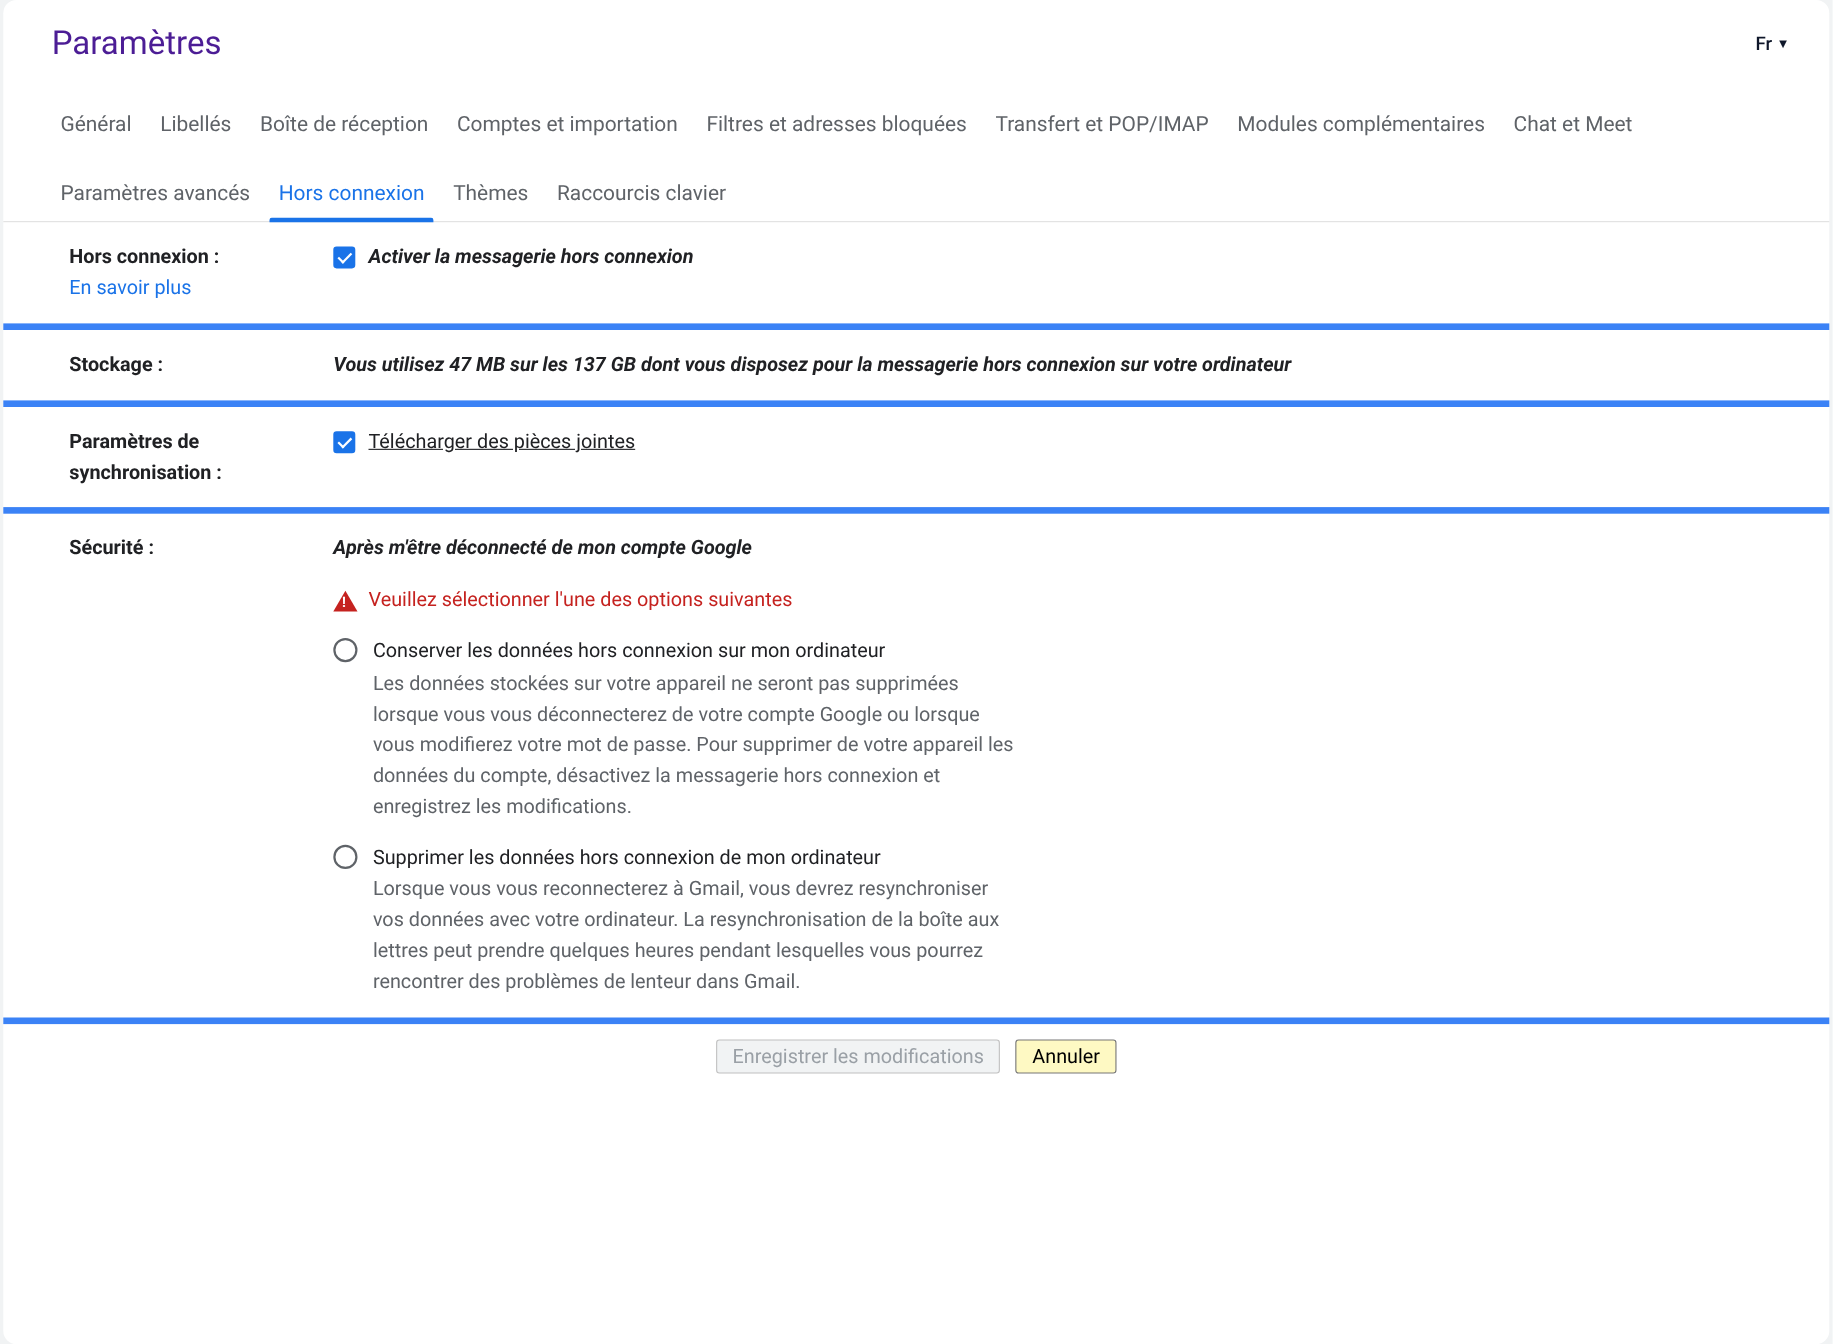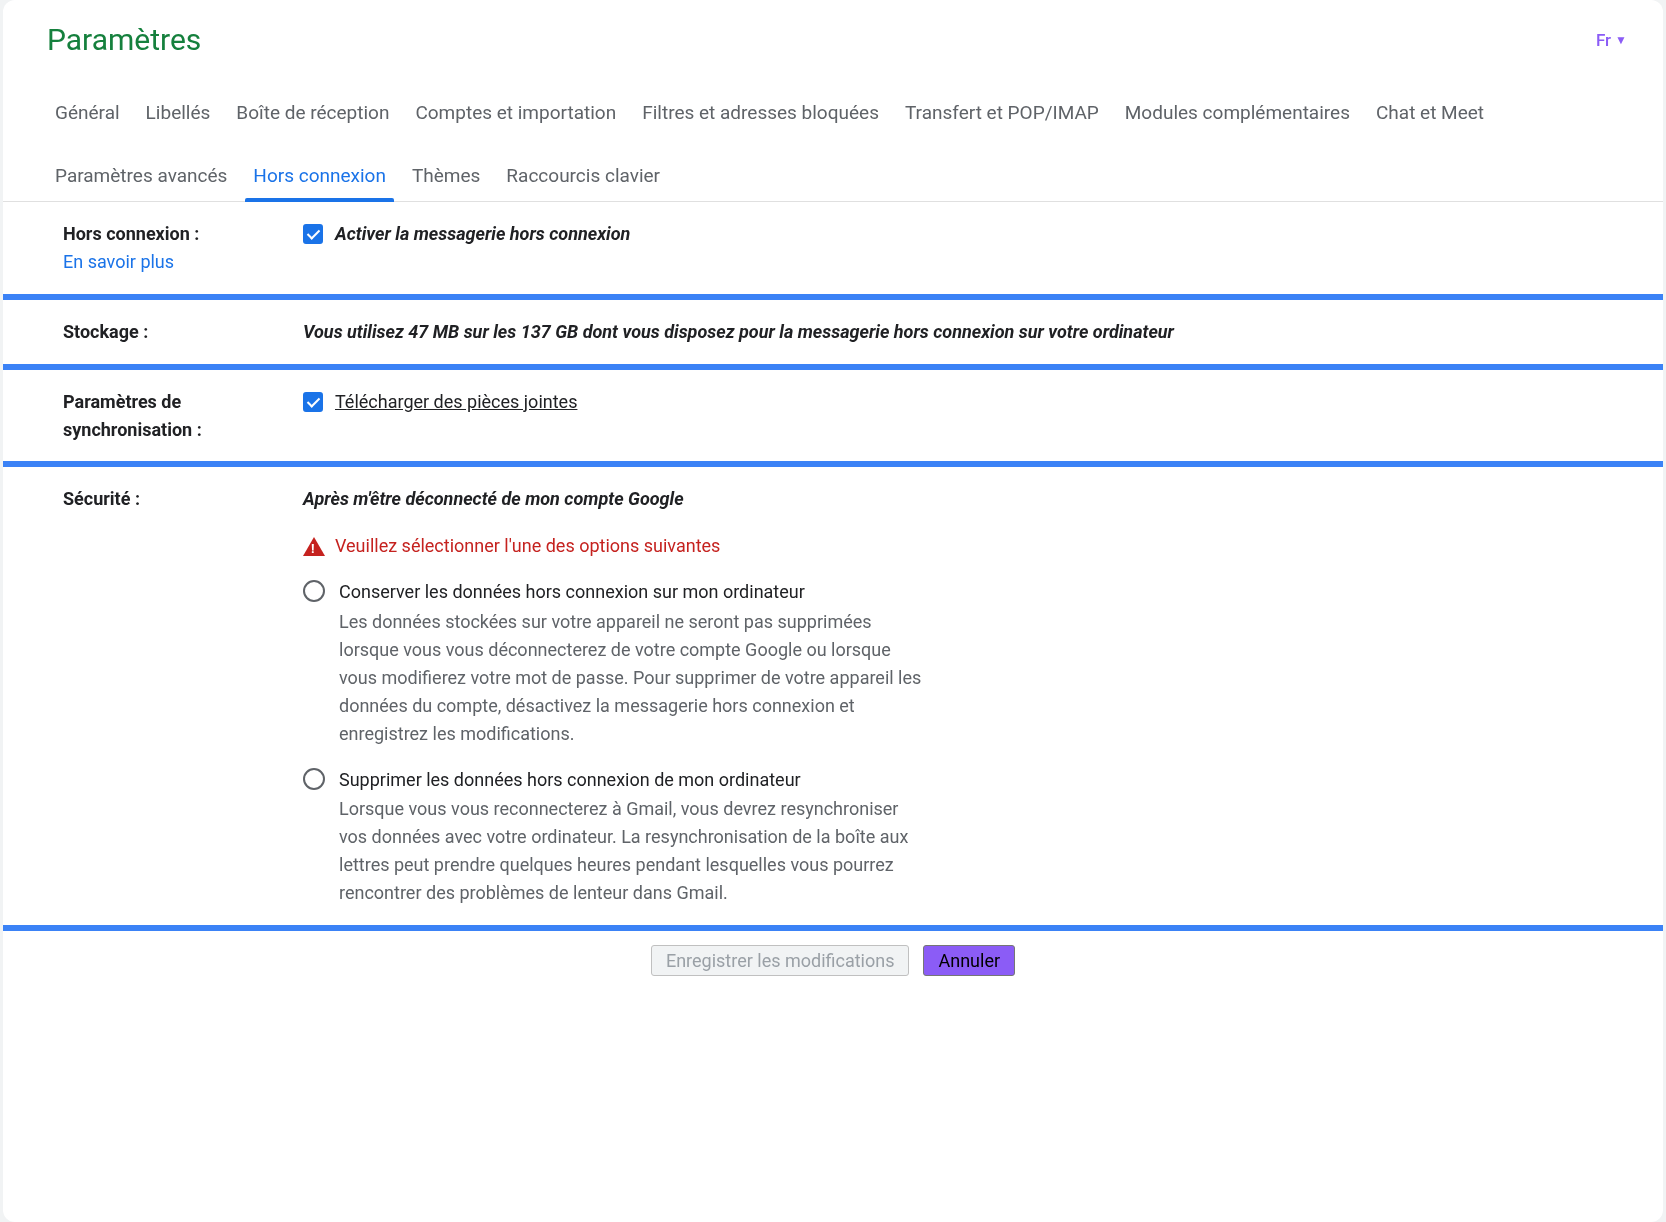--- a/index.html
+++ b/index.html
@@ -1,20 +1,20 @@
 <!DOCTYPE html>
 <html><head>
 <meta charset="utf-8">
 <style>
   * { box-sizing: border-box; margin: 0; padding: 0; }
   body { font-family: "Google Sans", Roboto, Arial, sans-serif; background: #f1f3f4; color: #202124; font-size: 17px; }
   .page { background: #fff; margin: 0 auto; width: 1660px; min-height: 1222px; border-radius: 12px; padding: 22px 0 40px 0; }
   .header-row { display: flex; align-items: flex-start; justify-content: space-between; padding: 0 36px 0 44px; }
-  .title { font-size: 30px; font-weight: 400; color: #15803d; }
-  .lang-select { display: flex; align-items: center; gap: 4px; font-size: 17px; font-weight: 500; color: #8b5cf6; cursor: pointer; padding-top: 8px; }
+  .title { font-size: 30px; font-weight: 400; color: #4c1d95; }
+  .lang-select { display: flex; align-items: center; gap: 4px; font-size: 17px; font-weight: 500; color: #0f172a; cursor: pointer; padding-top: 8px; }
   .lang-select .caret { font-size: 12px; }
 
   .tabs-wrap { padding: 0 0 0 52px; margin-top: 44px; border-bottom: 1px solid #e0e0e0; }
   .tabs { display: flex; flex-wrap: wrap; gap: 26px 26px; row-gap: 26px; }
   .tab { font-size: 19px; color: #5f6368; cursor: pointer; padding-bottom: 14px; white-space: nowrap; }
   .tab.active { color: #1a73e8; position: relative; }
   .tab.active::after { content:""; position:absolute; left:-8px; right:-8px; bottom:-1px; height:4px; background:#1a73e8; border-radius: 2px 2px 0 0; }
 
   .section { display: flex; border-bottom: 6px solid #3b82f6; padding: 18px 36px 18px 60px; }
   .section:last-of-type { border-bottom: 1px solid #e4e4e4; }
@@ -33,21 +33,21 @@
   .warn-icon { width:0; height:0; border-left:11px solid transparent; border-right:11px solid transparent; border-bottom:19px solid #c5221f; position:relative; }
   .warn-icon::after { content:"!"; position:absolute; left:-3px; top:2px; font-size:13px; font-weight:700; color:#fff; }
   .warn-text { color:#c5221f; font-weight:400; font-size:18px; }
 
   .radio-item { display:flex; gap:14px; margin-top:18px; max-width: 620px; }
   .radio { appearance:none; width:22px; height:22px; border:2px solid #5f6368; border-radius:50%; flex-shrink:0; margin-top:2px; cursor:pointer; }
   .radio-label { font-weight:400; color:#202124; }
   .radio-desc { color:#5f6368; margin-top:2px; }
 
   .footer-btns { display:flex; justify-content:center; gap:14px; margin-top:14px;align-items:center; }
-  .btn { font-size:18px; padding:4px 14px; border:1px solid #767676; background:#8b5cf6; border-radius:3px; cursor:pointer; font-family:inherit; }
+  .btn { font-size:18px; padding:4px 14px; border:1px solid #767676; background:#fef9c3; border-radius:3px; cursor:pointer; font-family:inherit; }
   .btn:disabled { color:#9aa0a6; background:#f1f3f4; border-color:#c0c0c0; cursor:default; }
 </style>
 </head>
 <body>
 
 <div class="page">
   <div class="header-row">
     <h1 class="title">Paramètres</h1>
     <div class="lang-select">
       <span>Fr</span>

